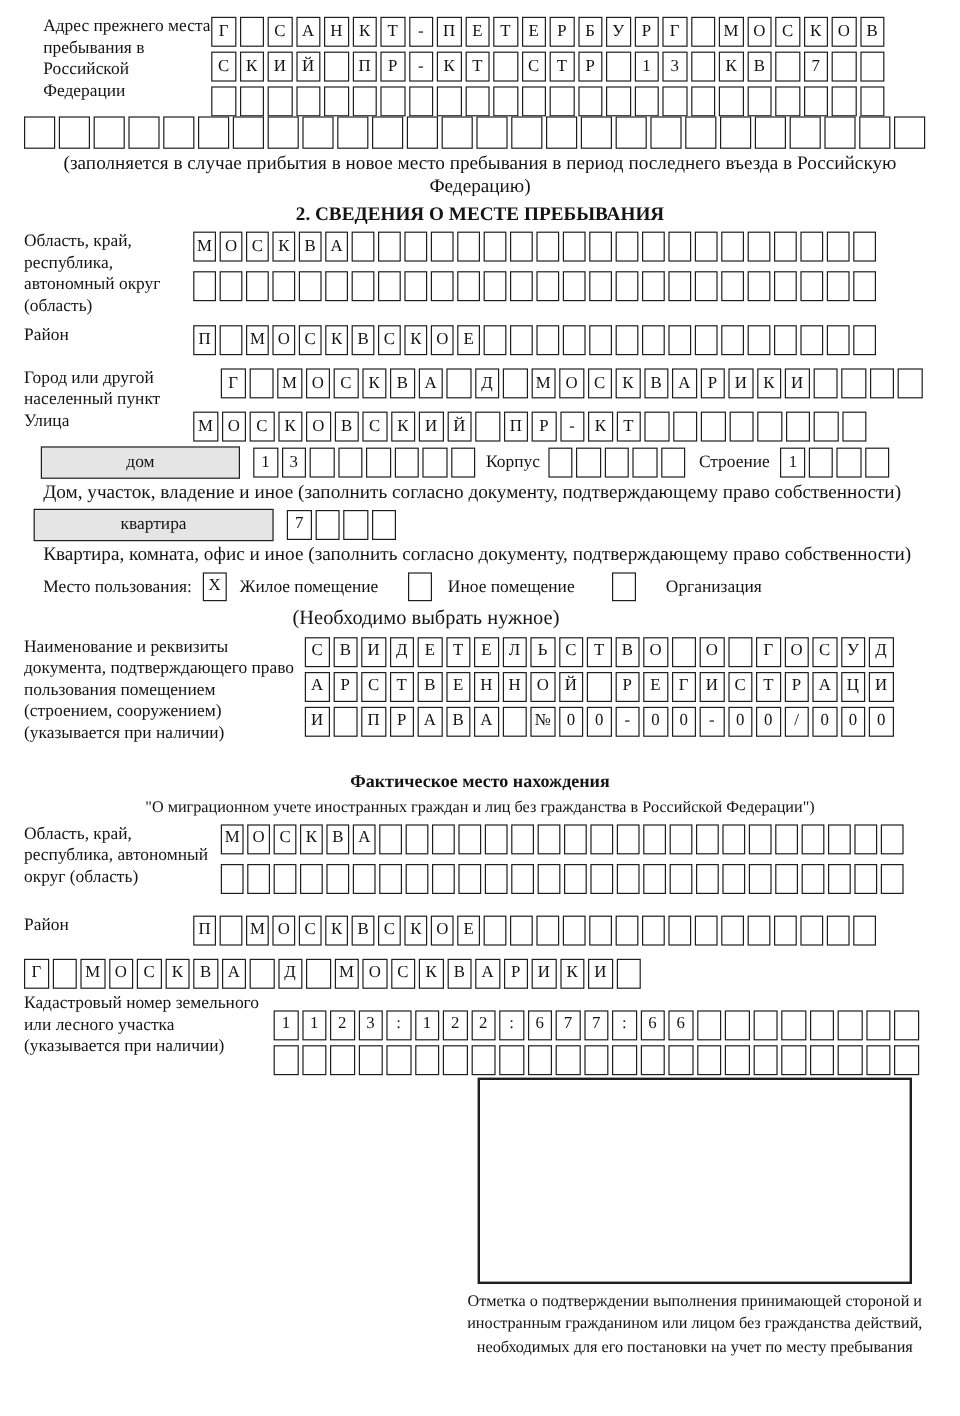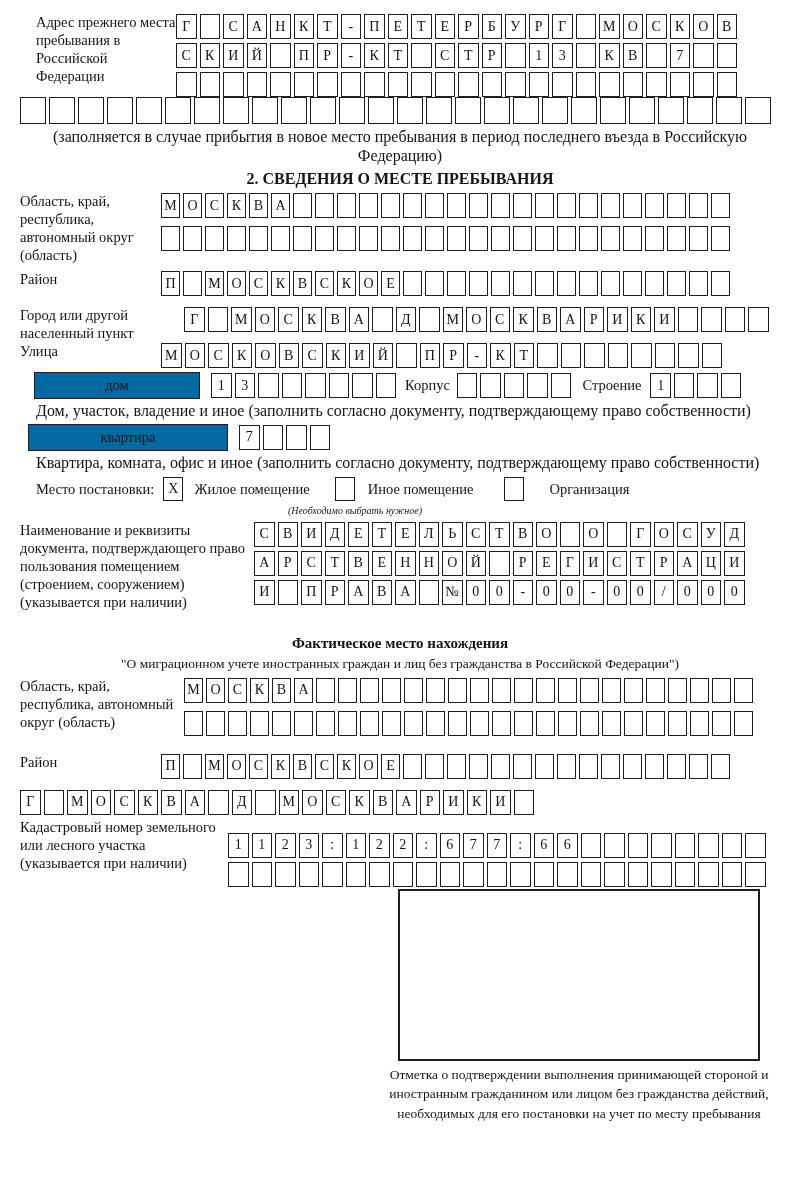--- a/index.html
+++ b/index.html
@@ -24,29 +24,29 @@
     border:1.6px solid #1e1e1e;display:flex;align-items:center;justify-content:center;
     font-size:14px;background:#fff;
   }
   .sz26 .cell{width:19px;}
   .szfull .cell{width:26px;height:27px;}
   .caption{font-size:16px;text-align:center;line-height:1.2;}
   .sec-title{font-weight:bold;font-size:16px;text-align:center;margin:5px 0 5px 0;}
   .mini-title{font-weight:bold;font-size:15px;text-align:center;margin:8px 0 4px 0;}
   .widebox{
     flex:none;box-sizing:border-box;border:1.6px solid #1e1e1e;height:27px;
-    display:flex;align-items:center;justify-content:center;font-size:14.5px;background:#0369a1;
+    display:flex;align-items:center;justify-content:center;font-size:14.5px;background:#e5e5e5;
   }
   .inline-lbl{font-size:14.5px;line-height:27px;white-space:nowrap;}
   .hrow{display:flex;align-items:center;gap:3px;}
   .chk{
     flex:none;width:20px;height:24px;box-sizing:border-box;border:1.6px solid #1e1e1e;
     display:flex;align-items:center;justify-content:center;font-size:14px;background:#fff;
   }
-  .note-center{font-size:10px;text-align:center;width:260px;margin-left:205px;font-style:italic;}
+  .note-center{font-size:17px;text-align:center;width:260px;margin-left:205px;}
   .stamp-box{margin-left:378px;width:362px;height:172px;box-sizing:border-box;border:2px solid #1e1e1e;background:#fff;}
   .stamp-cap{margin-left:368px;width:382px;font-size:13.5px;line-height:1.45;text-align:center;margin-top:4px;}
   .mb3{margin-bottom:3px;} .mb4{margin-bottom:4px;} .mb5{margin-bottom:11px;} .mb6{margin-bottom:6px;} .mb2{margin-bottom:2px;}
   .mt2{margin-top:2px;} .mt14{margin-top:14px;}
   .minh72{min-height:72px;} .minh105{min-height:105px;}
   .capline{font-size:13.5px;text-align:center;line-height:1.2;}
 </style>
 </head>
 <body>
 
@@ -358,21 +358,21 @@
     <div class="box-row" style="margin:0 0 0 8px">
         <span class="cell">7</span>
         <span class="cell"></span>
         <span class="cell"></span>
         <span class="cell"></span>
       </div>
   </div>
   <div class="caption mb4" style="text-align:left;padding-left:16px">Квартира, комната, офис и иное (заполнить согласно документу, подтверждающему право собственности)</div>
 
   <div class="hrow mb2" style="margin-left:16px">
-    <span class="inline-lbl">Место постановки:</span>
+    <span class="inline-lbl">Место пользования:</span>
     <span class="chk" style="margin-left:6px">X</span>
     <span class="inline-lbl" style="margin-left:8px">Жилое помещение</span>
     <span class="chk" style="margin-left:22px"></span>
     <span class="inline-lbl" style="margin-left:10px">Иное помещение</span>
     <span class="chk" style="margin-left:28px"></span>
     <span class="inline-lbl" style="margin-left:22px">Организация</span>
   </div>
   <div class="note-center mb6">(Необходимо выбрать нужное)</div>
 
   <div class="field minh105 mb2">

